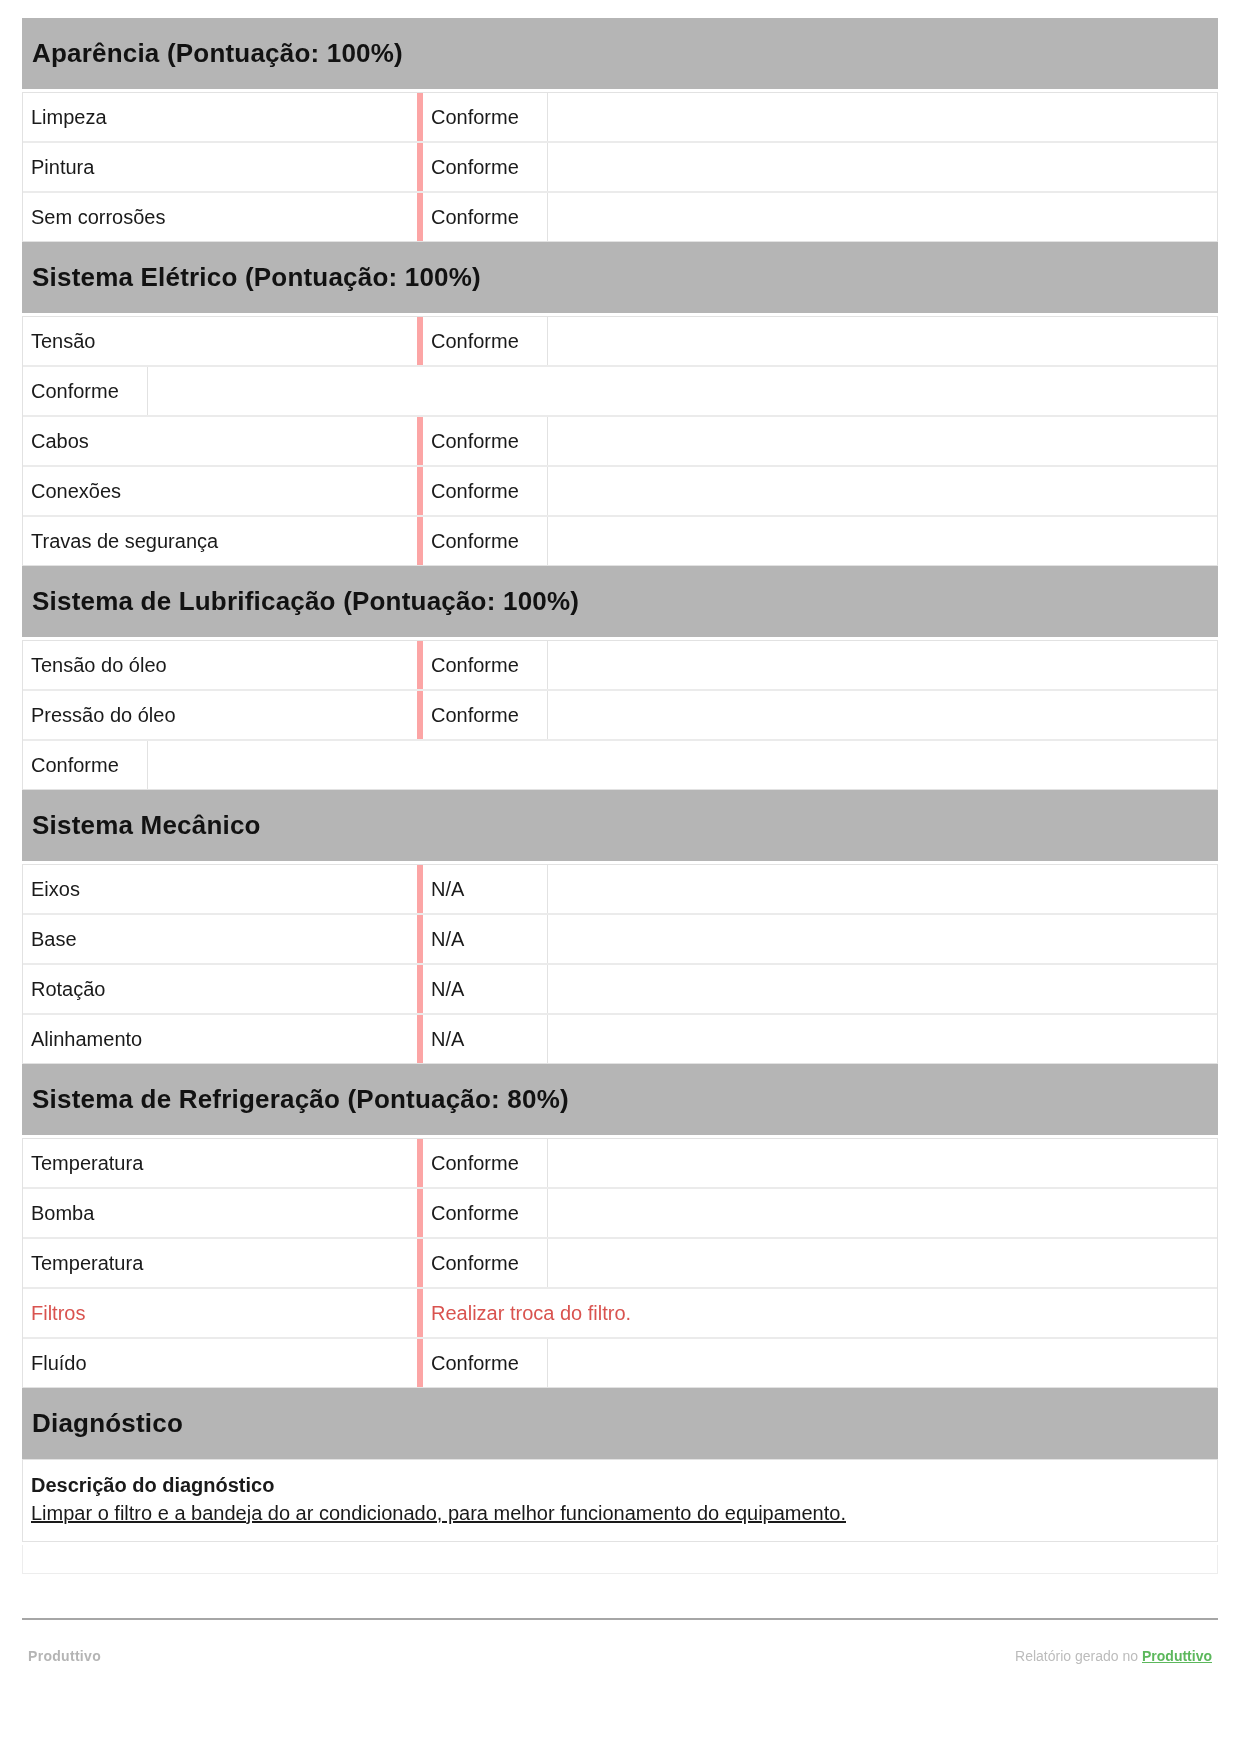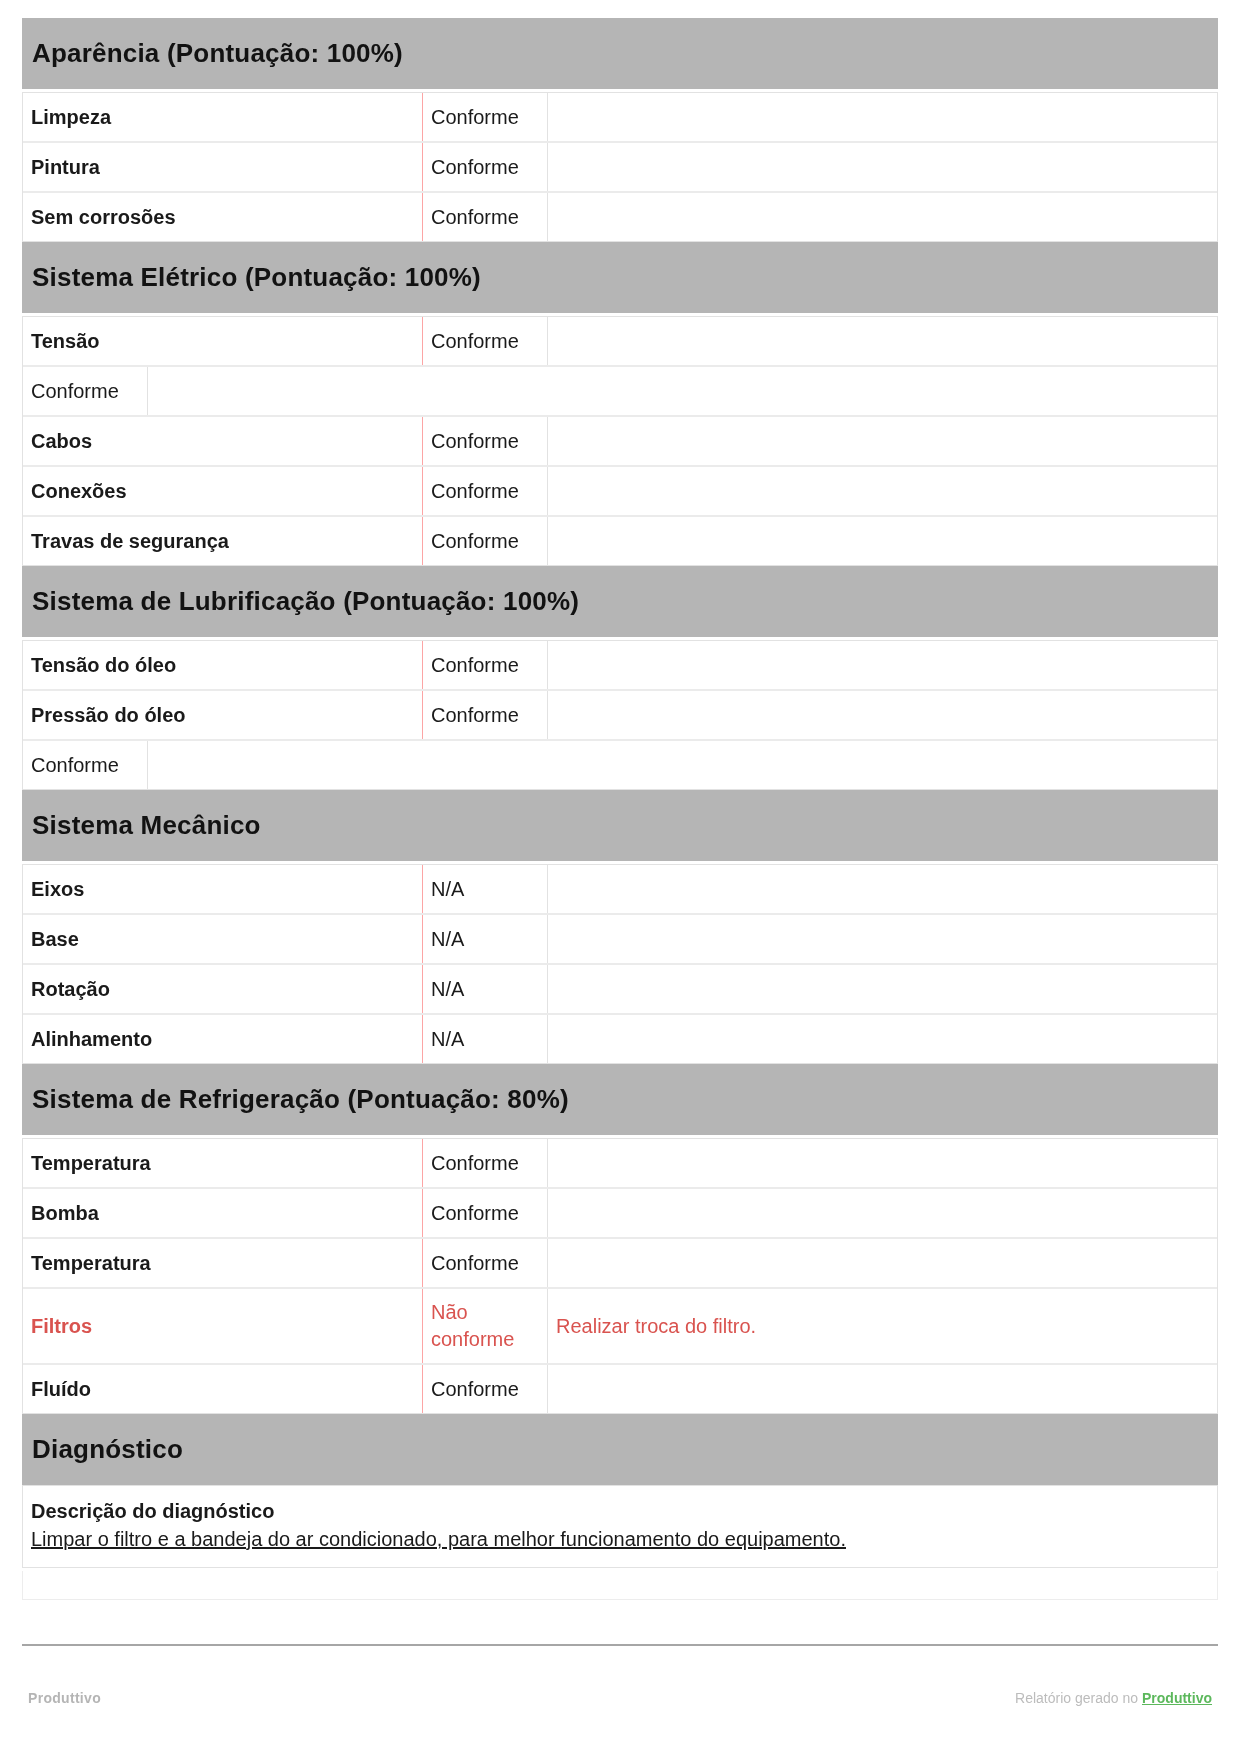--- a/index.html
+++ b/index.html
@@ -47,22 +47,22 @@
     display: flex;
     align-items: center;
     padding: 10px 8px;
     box-sizing: border-box;
     font-size: 20px;
     line-height: 27px;
   }
   .cell-label {
     width: 400px;
     flex: 0 0 400px;
-    font-weight: bold;
-    border-right: 1px solid #fca5a5;
+    font-weight: normal;
+    border-right: 6px solid #fca5a5;
   }
   .cell-value {
     width: 125px;
     flex: 0 0 125px;
     border-right: 1px solid #e2e2e2;
   }
   .cell-note { flex: 1 1 auto; }
   .row.fail .cell-label,
   .row.fail .cell-value,
   .row.fail .cell-note { color: var(--danger, #d9534f); }
@@ -89,21 +89,21 @@
     border: 1px solid #ededed;
     border-top: none;
     height: 28px;
   }
   .bottom-rule {
     border: none;
     border-top: 2px solid #a6a6a6;
     margin: 44px 0 0 0;
   }
   .footer {
-    margin-top: 44px;
+    margin-top: 28px;
     padding: 0 6px;
     display: flex;
     justify-content: space-between;
     align-items: center;
     font-size: 14px;
   }
   .footer-brand {
     color: #b5b5b5;
     font-weight: bold;
     letter-spacing: 0.3px;
@@ -257,21 +257,20 @@
   </div>
 
   <div class="row">
     <div class="cell cell-label">Temperatura</div>
     <div class="cell cell-value">Conforme</div>
     <div class="cell cell-note"></div>
   </div>
 
   <div class="row fail">
     <div class="cell cell-label">Filtros</div>
-    <div class="cell cell-value">Não conforme</div>
     <div class="cell cell-note">Realizar troca do filtro.</div>
   </div>
 
   <div class="row">
     <div class="cell cell-label">Fluído</div>
     <div class="cell cell-value">Conforme</div>
     <div class="cell cell-note"></div>
   </div>
 </div>
   </div>

